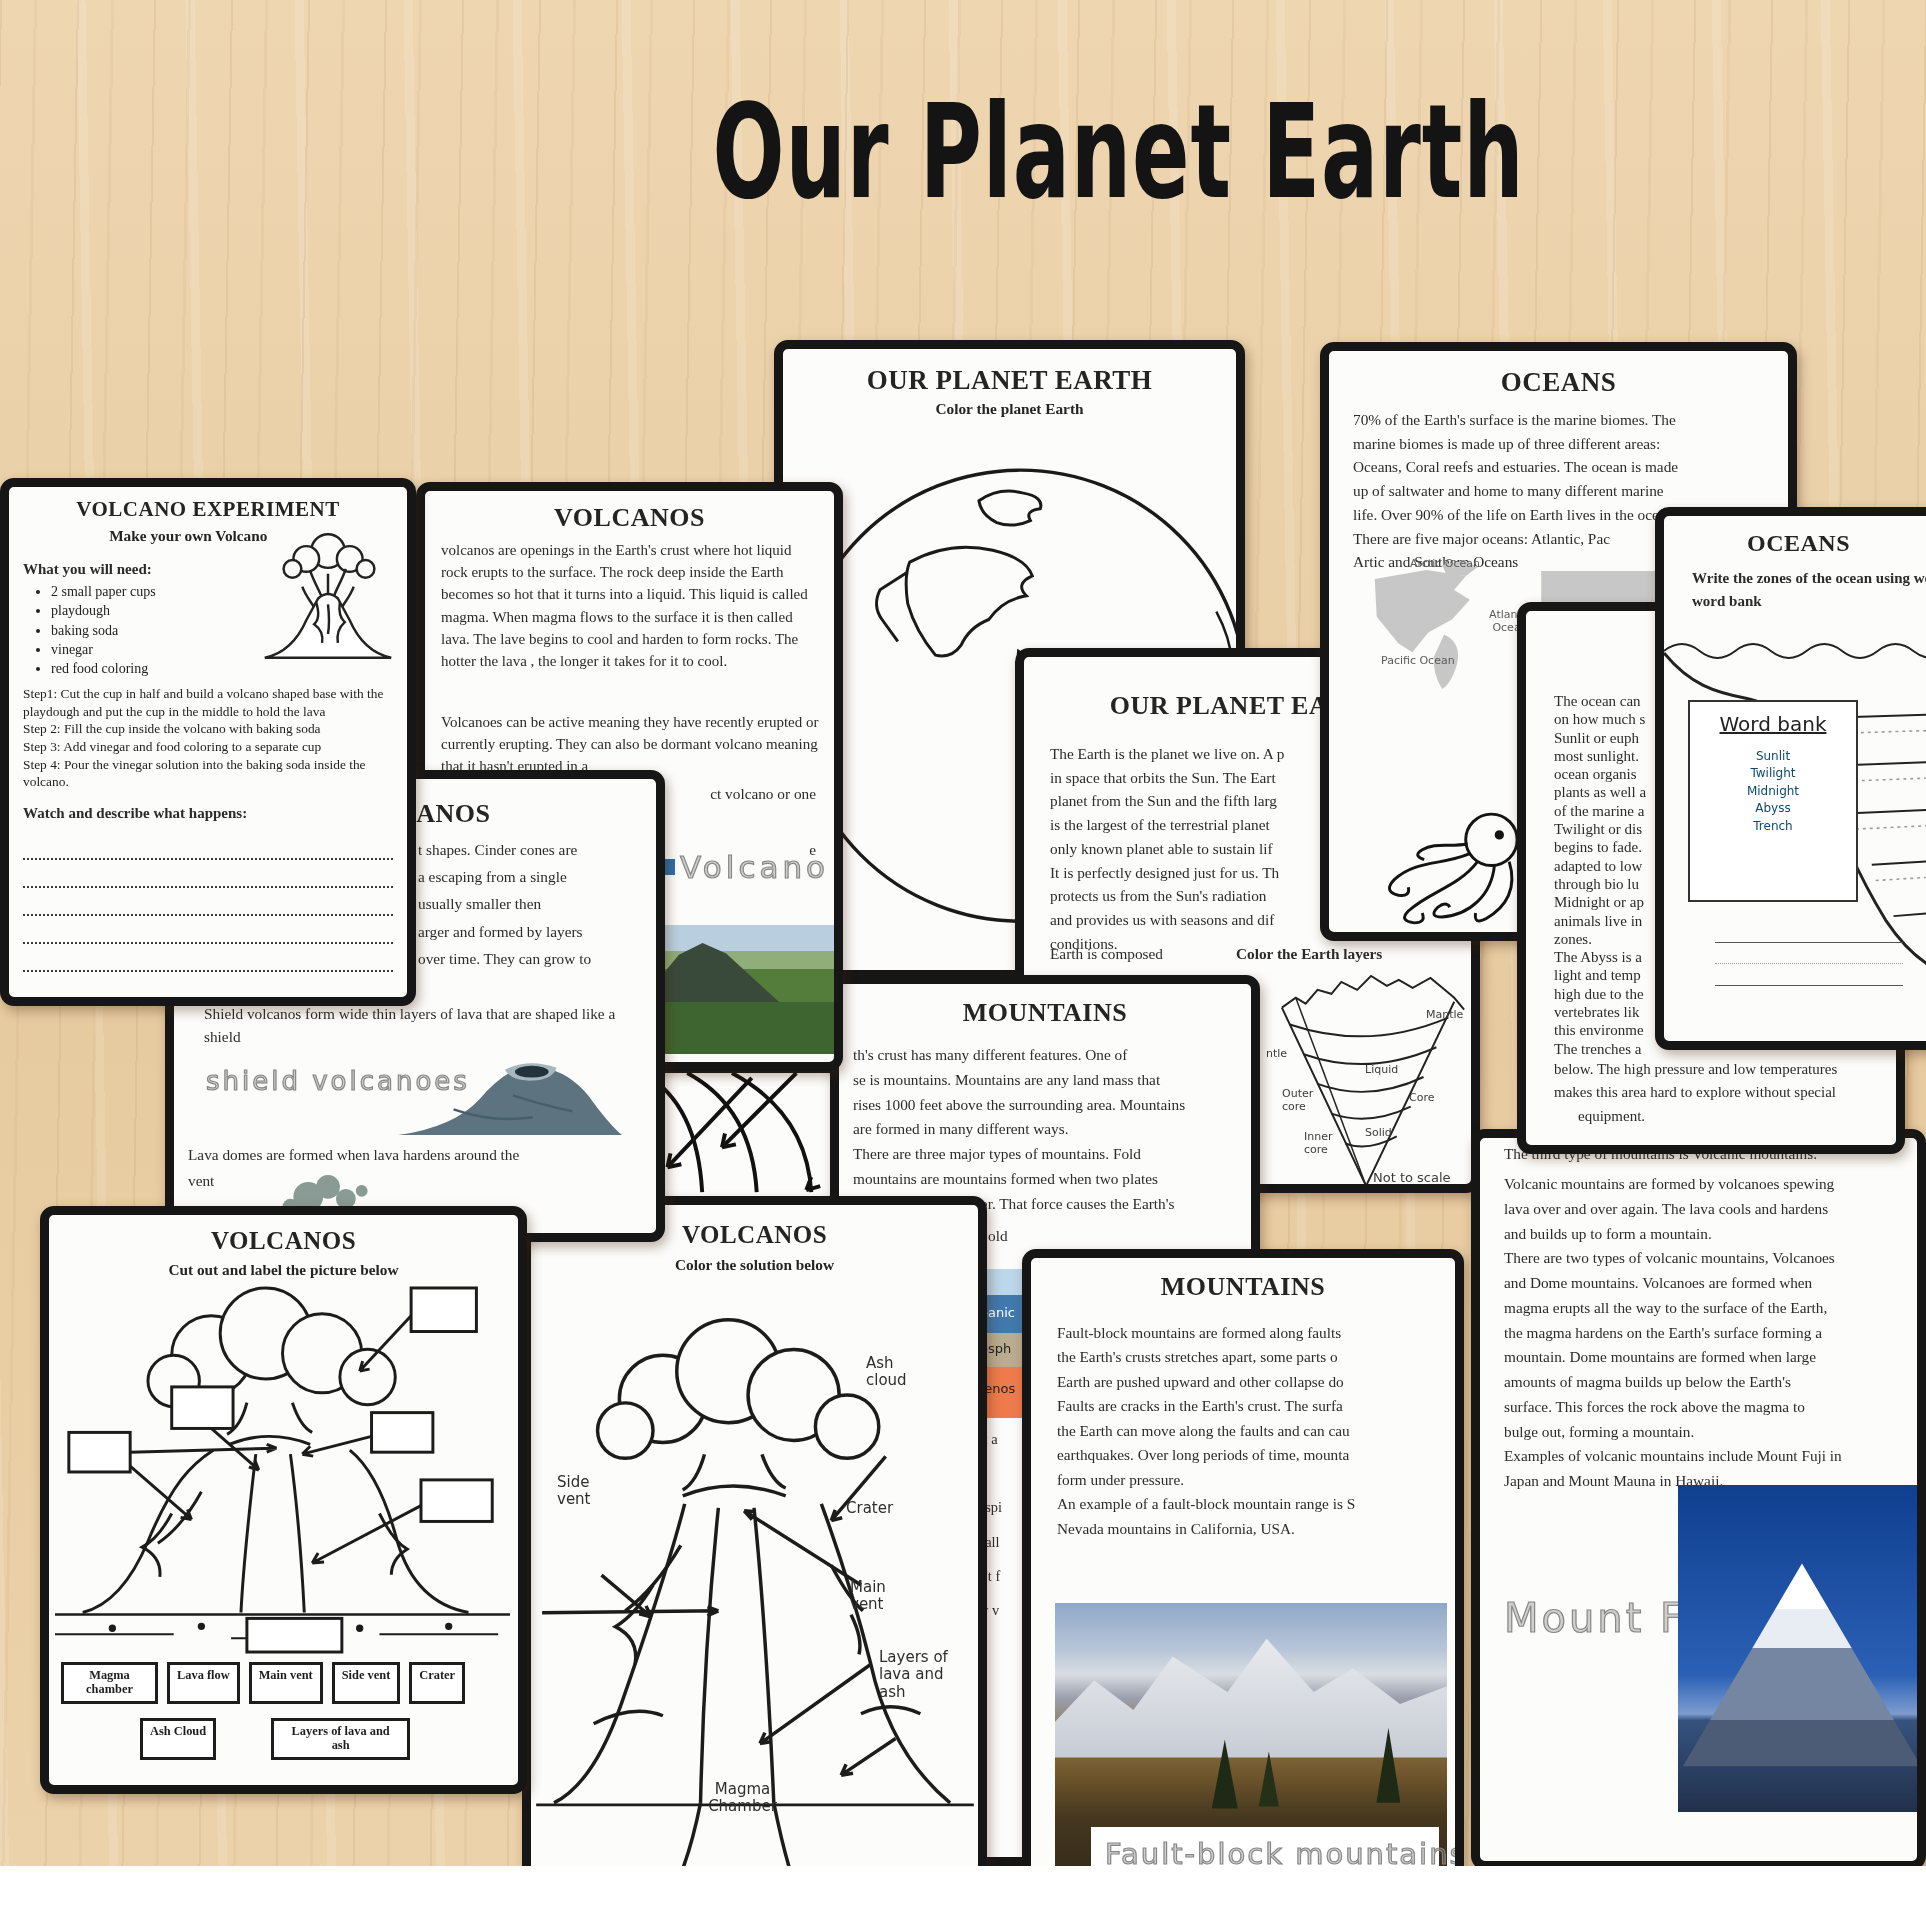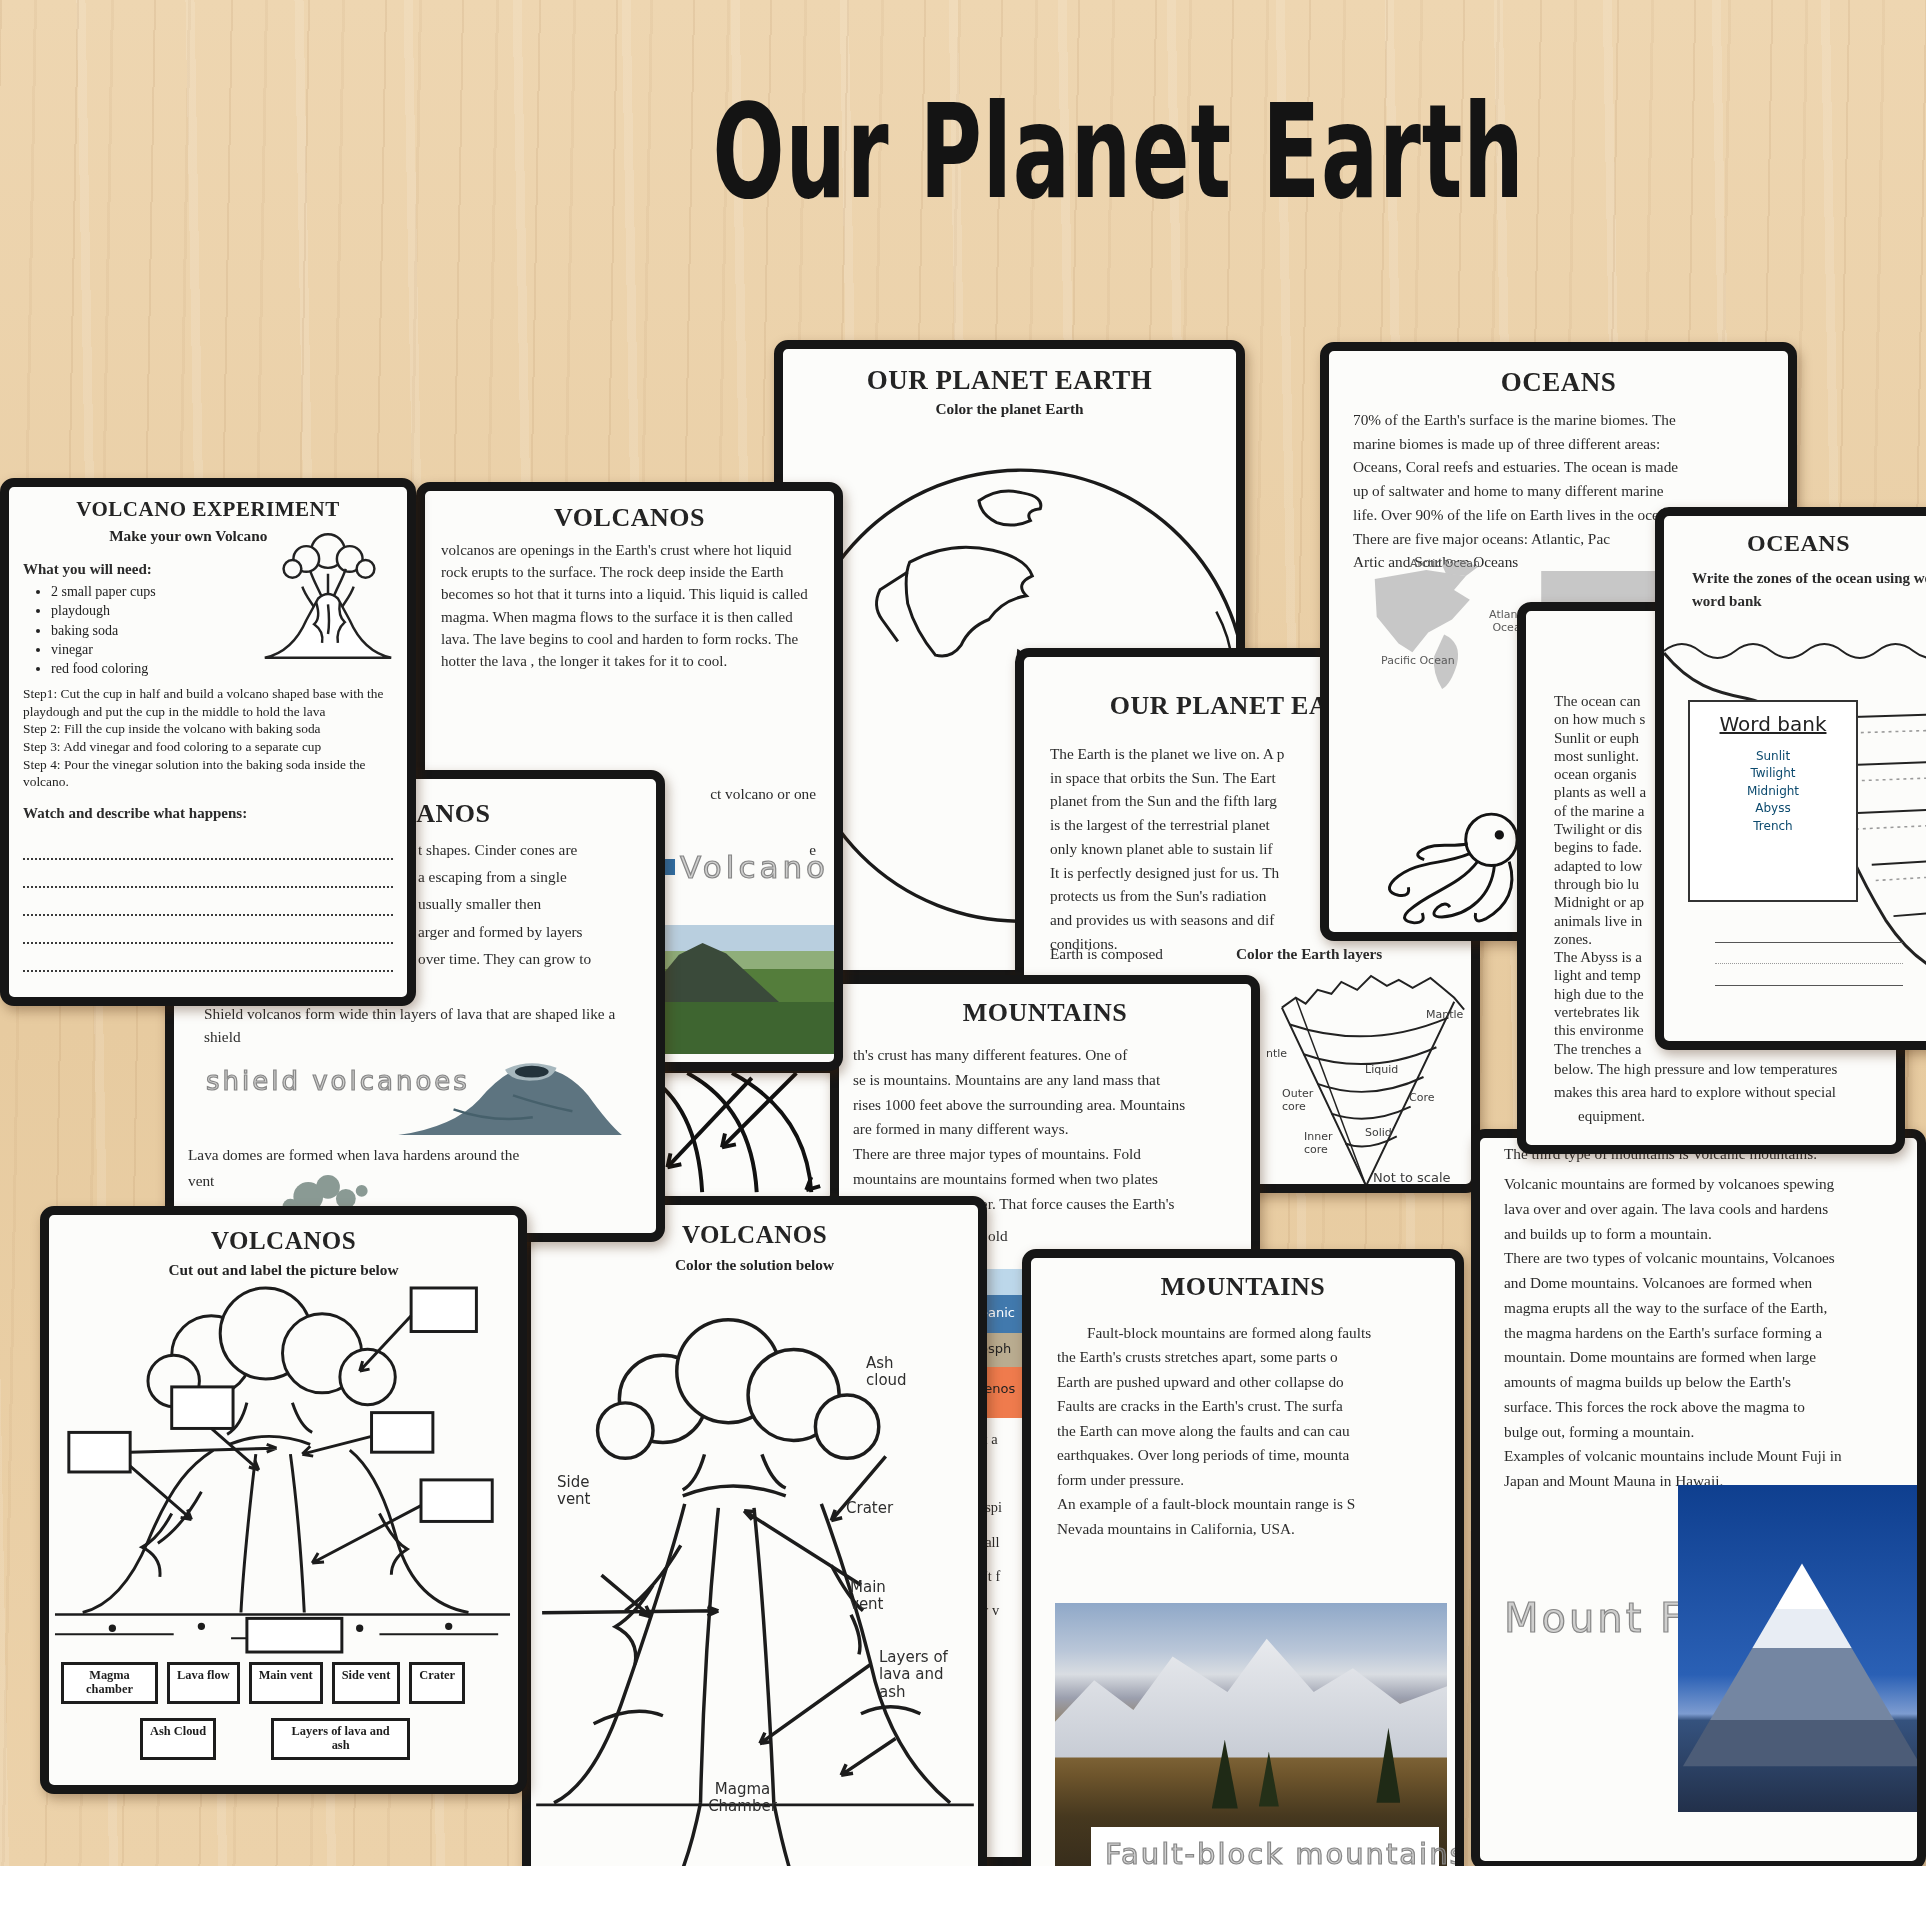--- a/index.html
+++ b/index.html
@@ -252,20 +252,21 @@
     <div class="kfrag" style="left:139px;top:447px;">st a</div>
     <div class="kfrag" style="left:139px;top:515px;">ospi</div>
     <div class="kfrag" style="left:139px;top:550px;">hall</div>
     <div class="kfrag" style="left:139px;top:584px;">n't f</div>
     <div class="kfrag" style="left:139px;top:618px;">w v</div>
   </section>
 
   <section class="sheet" style="left:416px;top:482px;width:427px;height:589px;z-index:50;">
     <h2 class="wtitle" style="top:12px;font-size:26px;">VOLCANOS</h2>
     <div class="body" style="left:16px;top:48px;width:378px;font-size:15px;line-height:1.48;">volcanos are openings in the Earth's crust where hot liquid rock erupts to the surface. The rock deep inside the Earth becomes so hot that it turns into a liquid. This liquid is called magma. When magma flows to the surface it is then called lava. The lave begins to cool and harden to form rocks. The hotter the lava , the longer it takes for it to cool.</div>
+    <div class="body" style="left:16px;top:220px;width:378px;font-size:15px;line-height:1.48;">Volcanoes can be active meaning they have recently erupted or currently erupting. They can also be dormant volcano meaning that it hasn't erupted in a</div>
     <div class="body frag" style="right:18px;top:292px;text-align:center;">ct volcano or one</div>
     <div class="body frag" style="right:18px;top:348px;text-align:right;">e</div>
     <div style="position:absolute;left:216px;top:368px;width:34px;height:16px;background:#2e6da4;"></div>
     <div class="trace" style="left:255px;top:358px;font-size:31px;">Volcano</div>
     <div style="position:absolute;left:158px;top:434px;width:253px;height:129px;background:linear-gradient(180deg,#b9cfdf 0 20%,#8fae7a 20% 34%,#547d3b 34% 60%,#3e6530 60%);">
       <div style="position:absolute;left:57px;top:18px;width:139px;height:59px;background:#3a4a3a;clip-path:polygon(0 100%,28% 20%,45% 0,62% 18%,100% 100%);"></div>
     </div>
   </section>
 
   <section class="sheet" style="left:165px;top:770px;width:500px;height:472px;z-index:55;">
@@ -425,21 +426,21 @@
     <div class="handw" style="left:26px;top:269px;width:46px;">Side vent</div>
     <div class="handw" style="left:315px;top:295px;">Crater</div>
     <div class="handw" style="left:319px;top:374px;width:50px;">Main vent</div>
     <div class="handw" style="left:348px;top:444px;width:91px;">Layers of lava and ash</div>
     <div class="handw" style="left:166px;top:576px;width:91px;text-align:center;">Magma Chamber</div>
   </section>
 
   <section class="sheet" style="left:1022px;top:1249px;width:442px;height:677px;z-index:36;">
     <h2 class="wtitle" style="top:14px;font-size:26px;">MOUNTAINS</h2>
     <div class="lines" style="left:26px;top:63px;">
-        <div class="tline" style="line-height:1.6;margin-left:30px;">Fault-block mountains are formed along faults</div>
+        <div class="tline" style="line-height:1.6;">Fault-block mountains are formed along faults</div>
         <div class="tline" style="line-height:1.6;">the Earth's crusts stretches  apart, some parts o</div>
         <div class="tline" style="line-height:1.6;">Earth are pushed upward and other collapse do</div>
         <div class="tline" style="line-height:1.6;">Faults are cracks in the Earth's crust. The surfa</div>
         <div class="tline" style="line-height:1.6;">the Earth can move along the faults and can cau</div>
         <div class="tline" style="line-height:1.6;">earthquakes. Over long periods of time, mounta</div>
         <div class="tline" style="line-height:1.6;">form under pressure.</div>
         <div class="tline" style="line-height:1.6;">An example of a fault-block mountain range is S</div>
         <div class="tline" style="line-height:1.6;">Nevada mountains in California, USA.</div>
       </div>
     <div style="position:absolute;left:24px;top:345px;width:392px;height:297px;background:linear-gradient(180deg,#8fa8c8 0%,#b9c6d8 16%,#d9dde2 24%,#9b9fae 32%,#8b6f3e 46%,#6e552c 58%,#46381f 72%,#2e2619 100%);">

